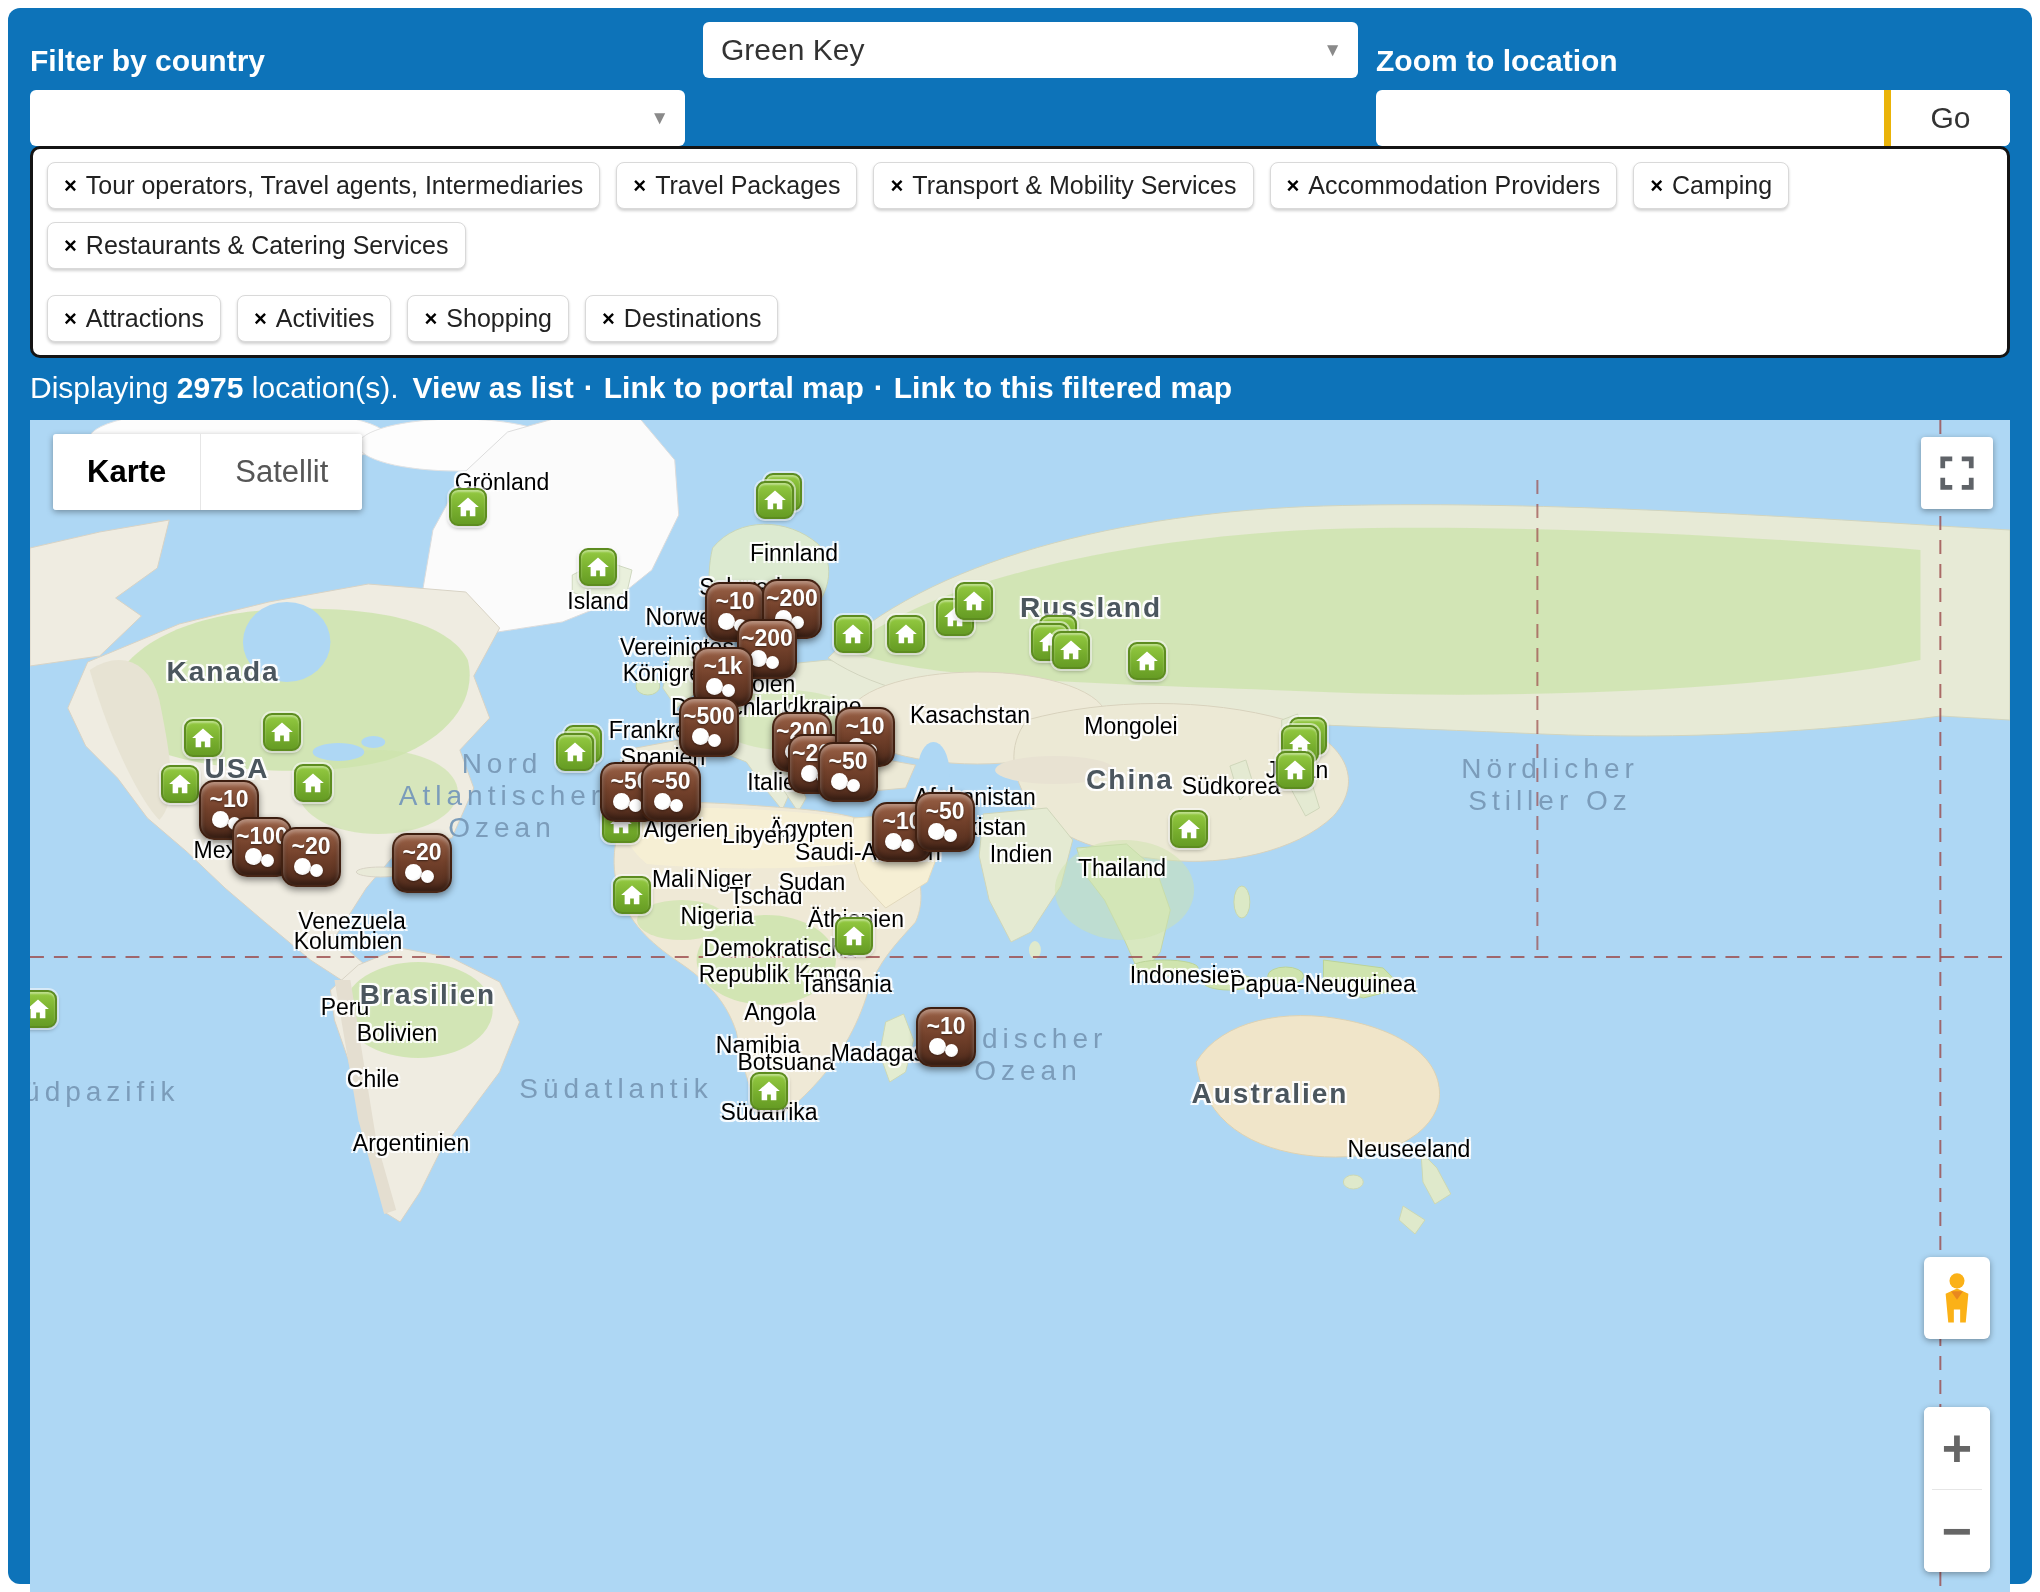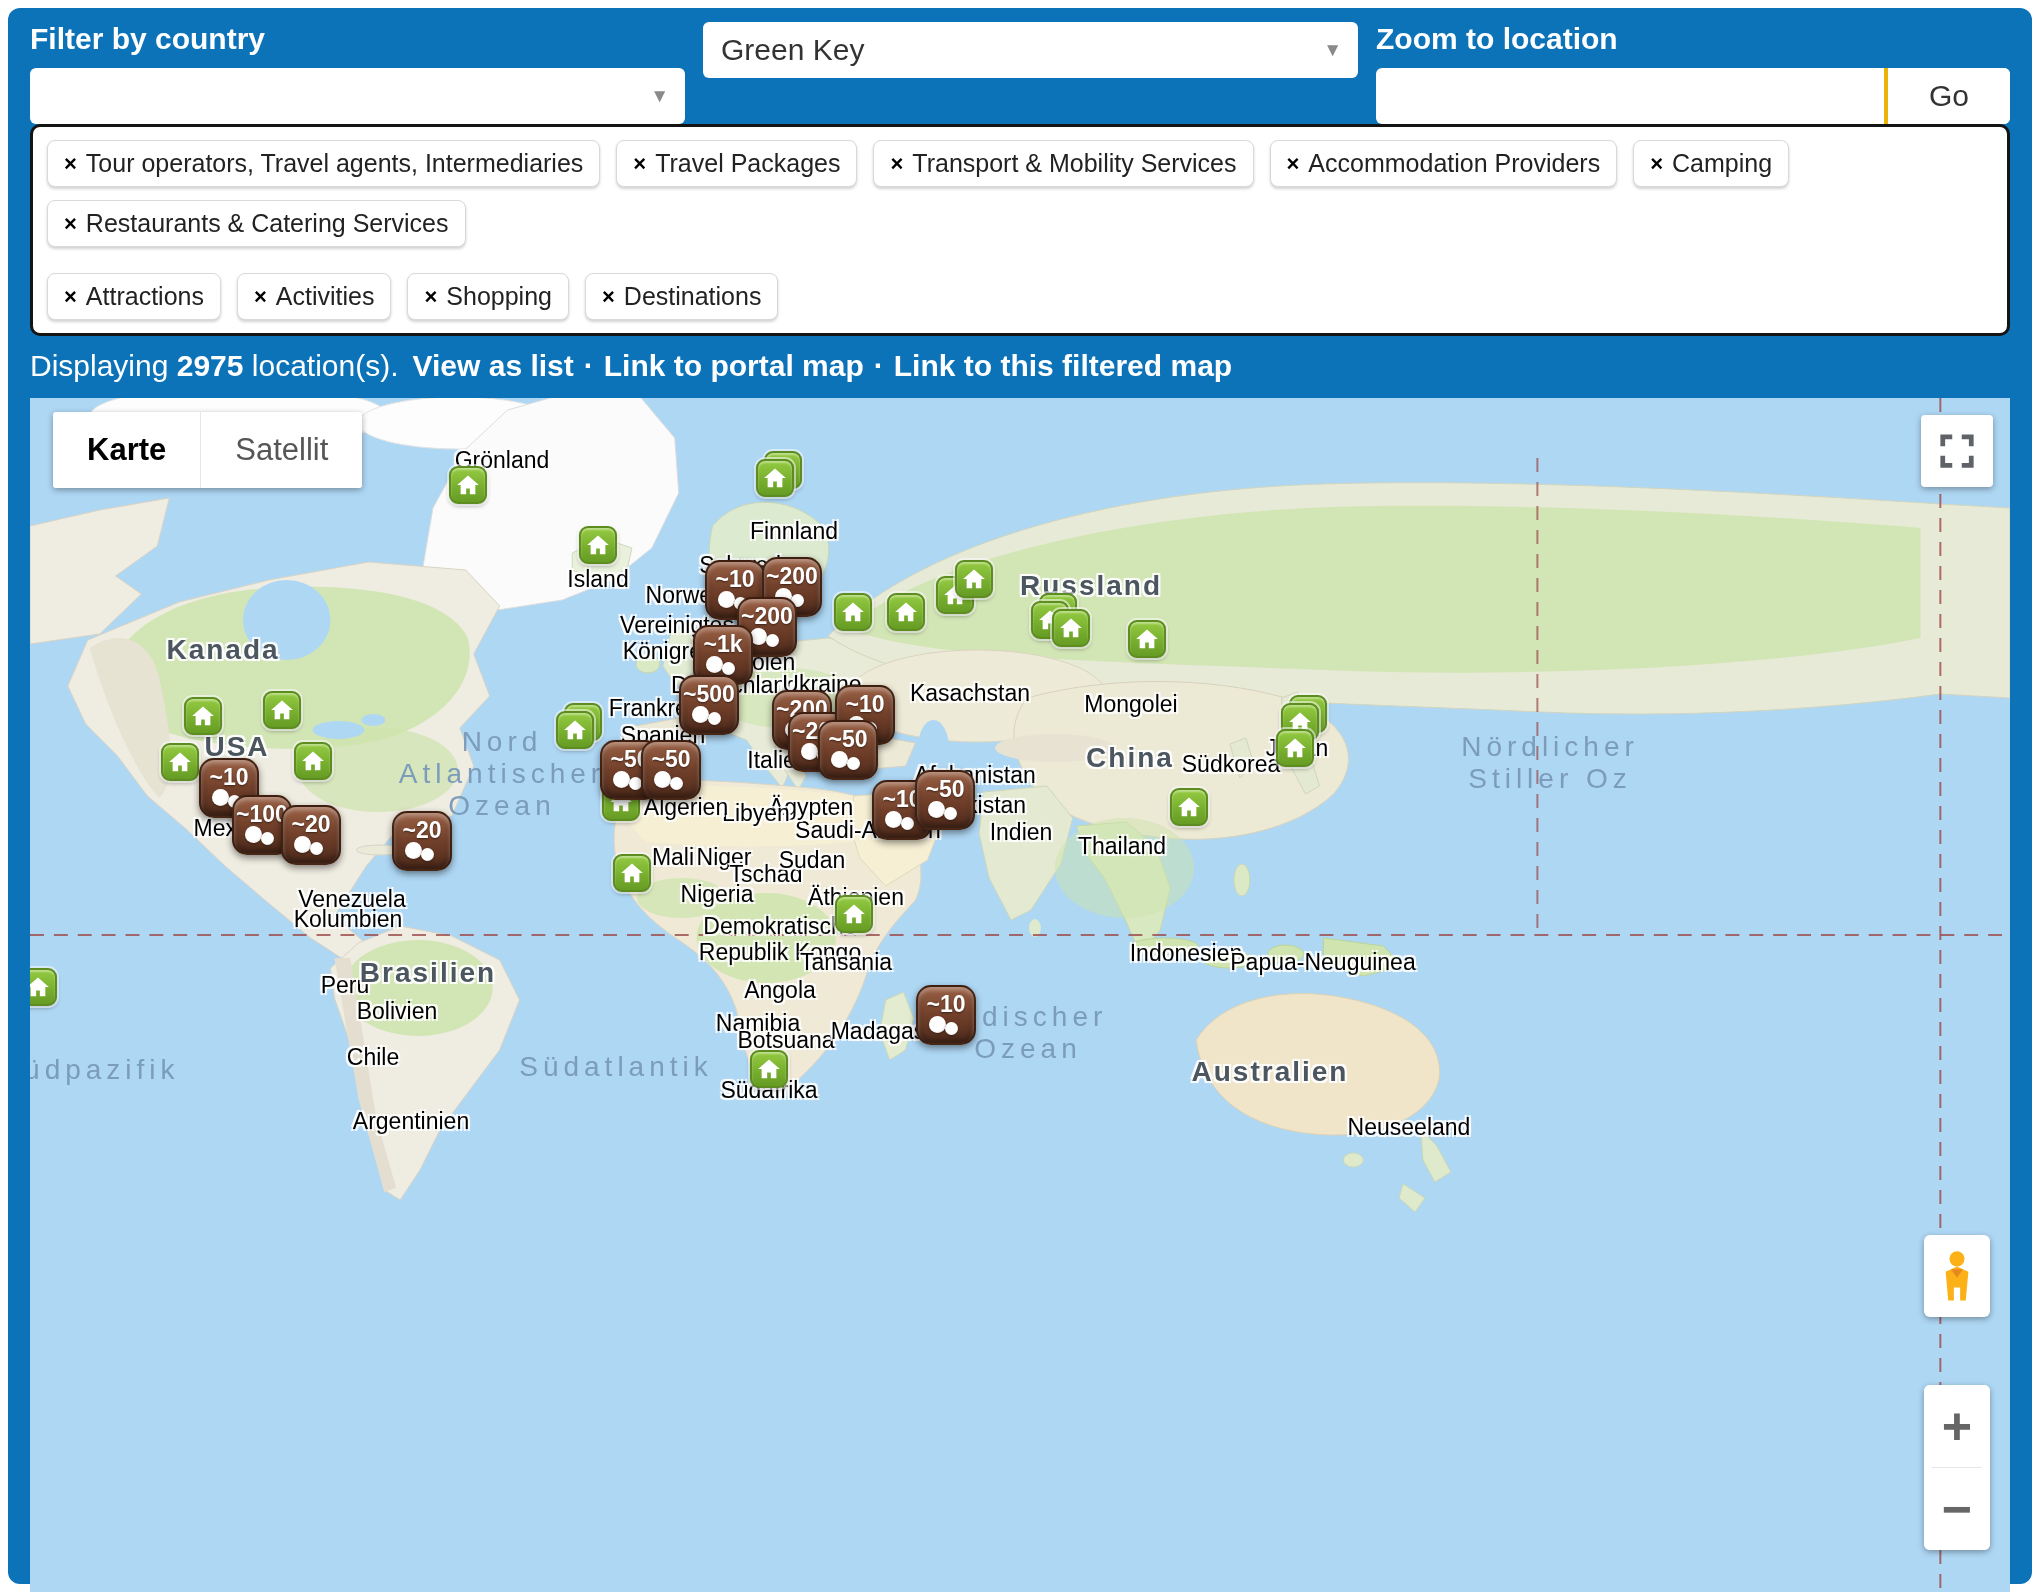--- a/index.html
+++ b/index.html
@@ -1,29 +1,29 @@
 <!DOCTYPE html>
 <html><head>
 <meta charset="utf-8">
 <style>
   html,body{margin:0;padding:0;width:2040px;height:1592px;background:#fff;overflow:hidden;
     font-family:"Liberation Sans",sans-serif;}
   .panel{position:absolute;left:8px;top:8px;right:8px;bottom:8px;background:#0d73b9;border-radius:12px;}
   .filters-row{display:flex;gap:18px;padding:14px 22px 0 22px;}
   .fcol{width:655px;display:flex;flex-direction:column;}
   .fcol.zoomcol{flex:1;width:auto;}
-  .flabel{color:#fff;font-weight:bold;font-size:30px;margin:0 0 12px 0;}
+  .flabel{color:#fff;font-weight:bold;font-size:30px;margin:22px 0 12px 0;}
   .selectbox{height:56px;background:#fff;border-radius:6px;display:flex;align-items:center;
     padding:0 18px;font-size:30px;color:#333;position:relative;cursor:pointer;}
   .selectbox .arrow{position:absolute;right:16px;top:50%;transform:translateY(-50%);
     color:#8a8a8a;font-size:19px;}
   .zoomrow{display:flex;height:56px;background:#fff;border-radius:6px;overflow:hidden;}
   .zoominput{flex:1;border:none;outline:none;font-size:30px;padding:0 16px;color:#333;
     font-family:"Liberation Sans",sans-serif;background:transparent;}
-  .gobtn{width:126px;background:#fff;border:none;border-left:4px solid #eab308;font-size:30px;
+  .gobtn{width:126px;background:#fff;border:none;border-left:7px solid #eab308;font-size:30px;
     color:#333;cursor:pointer;font-family:"Liberation Sans",sans-serif;}
   .catlabel{margin:18px 0 12px 22px;}
   .chips-box{margin:0 22px;background:#fff;border:3px solid #141414;border-radius:10px;
     padding:13px 14px;display:flex;flex-wrap:wrap;gap:13px 16px;align-items:flex-start;}
   .chip{display:inline-flex;align-items:center;gap:9px;background:#fff;border:1px solid #d9d9d9;
     border-radius:8px;padding:8px 16px;font-size:25px;color:#222;
     box-shadow:0 2px 3px rgba(0,0,0,0.18);cursor:pointer;white-space:nowrap;}
   .chip .x{font-weight:bold;color:#000;font-size:22px;line-height:1;}
   .rowbreak{flex-basis:100%;height:0;}
   .status-row{color:#fff;font-size:30px;padding:13px 22px 15px 22px;display:flex;

